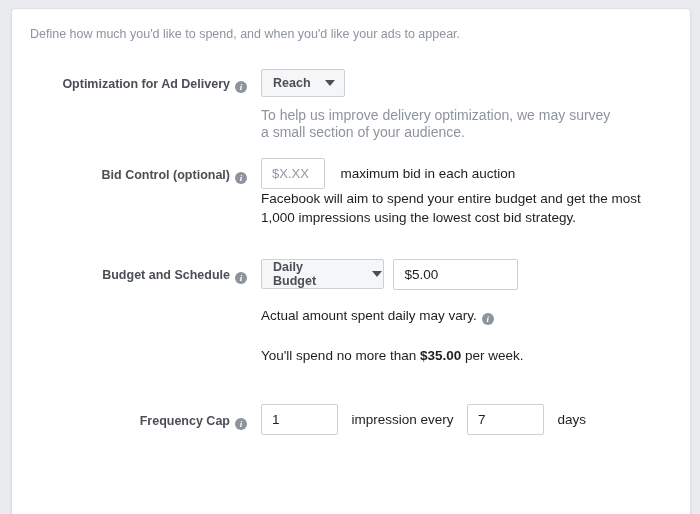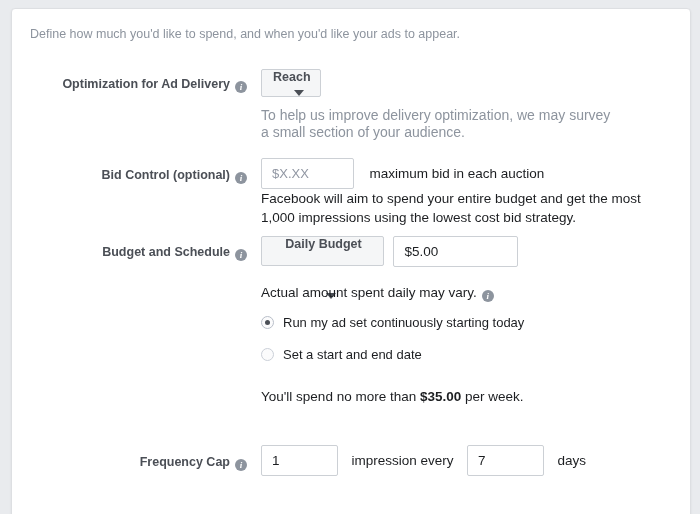--- a/index.html
+++ b/index.html
@@ -89,21 +89,20 @@
     height: 28px;
     padding: 0 9px 0 11px;
     background: #f5f6f7;
     border: 1px solid #ccd0d5;
     border-radius: 2px;
     font-size: 12.5px;
     font-weight: bold;
     color: #4b4f56;
     cursor: pointer;
     vertical-align: top;
-    flex-direction: column;
   }
   .select-btn .caret {
     margin-left: 14px;
     width: 0; height: 0;
     border-left: 5px solid transparent;
     border-right: 5px solid transparent;
     border-top: 6px solid #4b4f56;
   }
 
   .txt-input {
@@ -195,53 +194,43 @@
           </div>
           <div class="muted" style="margin-top:10px; width:350px;">To help us improve delivery optimization, we may survey a small section of your audience.</div>
         </div>
       </div>
 
       <div class="row" style="margin-top:17px;">
         <div class="label-col" style="padding-top:9px;">
           <span>Bid Control (optional)</span><span class="info-icon">i</span>
         </div>
         <div class="field-col">
-          <input class="txt-input" style="width: 93px;" type="text" placeholder="$X.XX">
+          <input class="txt-input" style="width: 64px;" type="text" placeholder="$X.XX">
           <span class="body-txt inline" style="margin-left:11px; padding-top:6px;">maximum bid in each auction</span>
           <div class="body-txt" style="width:395px;">Facebook will aim to spend your entire budget and get the most 1,000 impressions using the lowest cost bid strategy.</div>
         </div>
       </div>
 
-      <div class="row" style="margin-top:9px;">
+      <div class="row" style="margin-top:32px;">
         <div class="label-col" style="padding-top:8px;">
           <span>Budget and Schedule</span><span class="info-icon">i</span>
         </div>
         <div class="field-col">
           <div>
             <div class="select-btn" style="height:30px; width:123px;gap:42px;">
               <span>Daily Budget</span>
               <span class="caret"></span>
             </div>
             <input class="txt-input" style="width: 125px; margin-left: 5px; font-weight: normal;" type="text" value="$5.00">
           </div>
 
           <div style="margin-top:16px;">
             <span class="body-txt">Actual amount spent daily may vary.</span><span class="info-icon">i</span>
           </div>
 
-          <div style="margin-top:9px;">
-            <div class="radio-row" style="margin-bottom:9px;">
-              <span class="radio checked"></span>
-              <span class="radio-label">Run my ad set continuously starting today</span>
-            </div>
-            <div class="radio-row">
-              <span class="radio"></span>
-              <span class="radio-label">Set a start and end date</span>
-            </div>
-          </div>
 
           <div class="body-txt" style="margin-top:21px;">
             <span>You'll spend no more than </span><b>$35.00</b><span> per week.</span>
           </div>
         </div>
       </div>
 
       <div class="row" style="margin-top:39px;">
         <div class="label-col" style="padding-top:9px;">
           <span>Frequency Cap</span><span class="info-icon">i</span>

